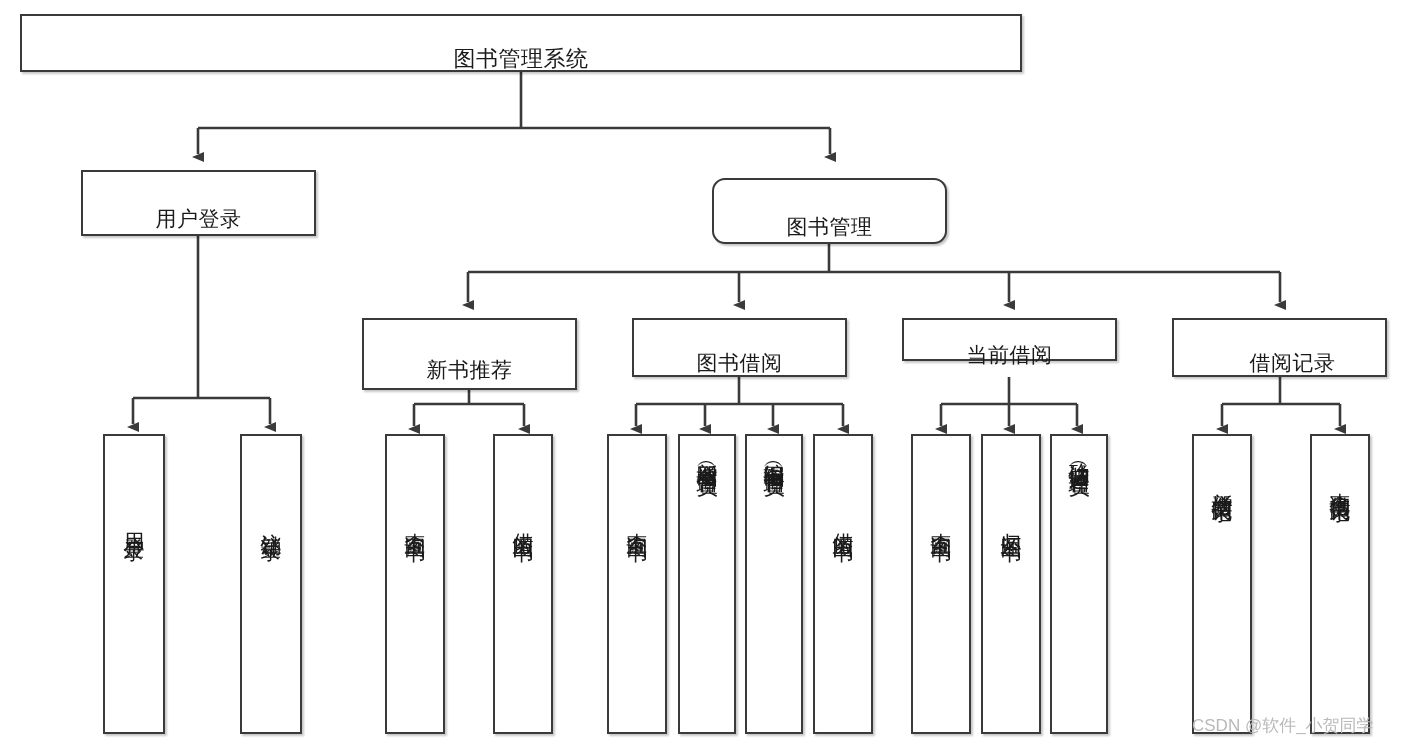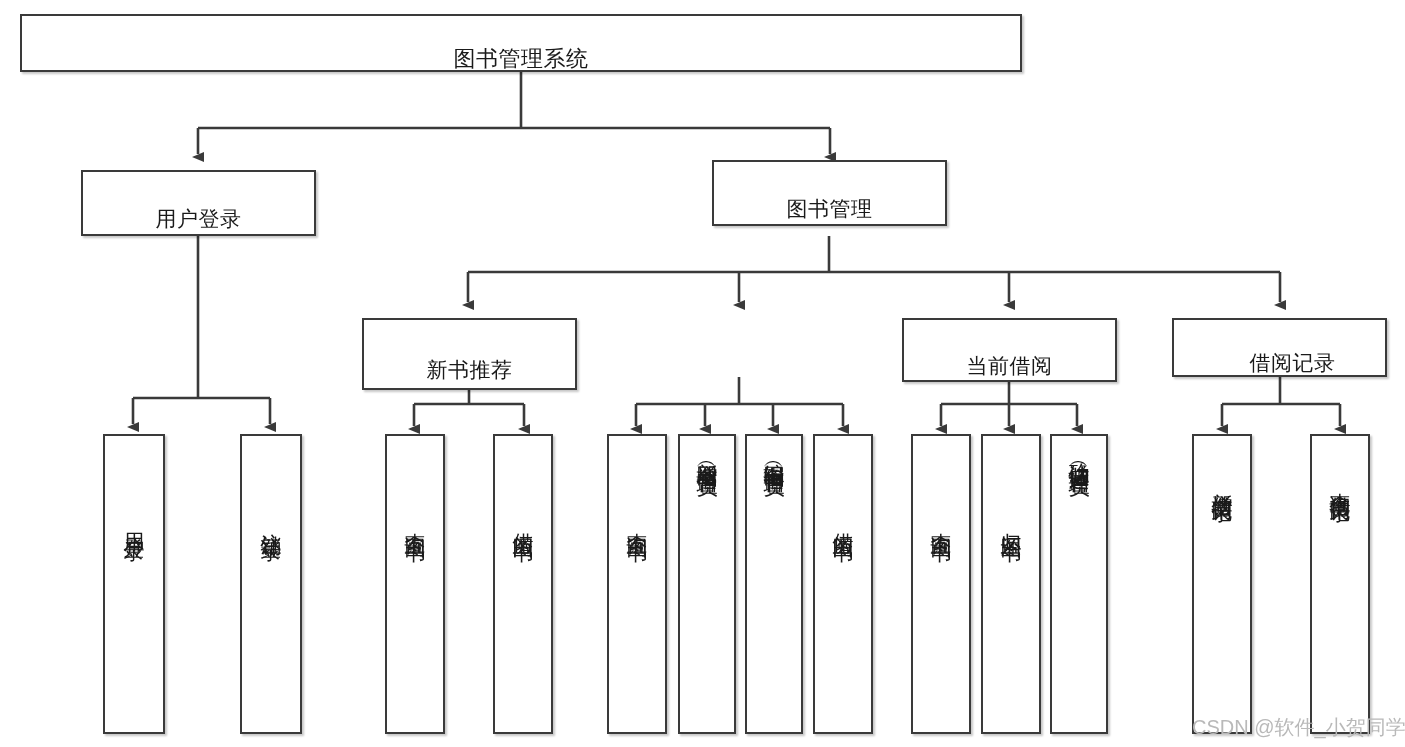--- a/index.html
+++ b/index.html
@@ -66,21 +66,21 @@
     letter-spacing: 3px;
     white-space: nowrap;
   }
   .node.v.tall .label {
     letter-spacing: 2px;
   }
   .watermark {
     position: absolute;
     left: 1192px;
     top: 714px;
-    font-size: 20px;
+    font-size: 17px;
     color: #b9b9b9;
     white-space: nowrap;
     font-family: "Liberation Sans", "DejaVu Sans", sans-serif;
   }
 </style>
 </head>
 <body>
 
 <div id="diagram">
 
@@ -134,28 +134,31 @@
     </g>
   </svg>
 
   <div class="node h root" style="left:20px; top:14px; width:1002px; height:58px;">
     <span class="label">图书管理系统</span>
   </div>
 
   <div class="node h" style="left:81px; top:170px; width:235px; height:66px;">
     <span class="label">用户登录</span>
   </div>
-  <div class="node h" style="left:712px; top:160px; width:235px; height:66px;">
+  <div class="node h" style="left:712px; top:178px; width:235px; height:66px;border-radius:13px;">
     <span class="label">图书管理</span>
   </div>
 
   <div class="node h" style="left:362px; top:318px; width:215px; height:72px;">
     <span class="label">新书推荐</span>
   </div>
-  <div class="node h" style="left:902px; top:318px; width:215px; height:64px;">
+  <div class="node h" style="left:632px; top:318px; width:215px; height:59px;">
+    <span class="label">图书借阅</span>
+  </div>
+  <div class="node h" style="left:902px; top:318px; width:215px; height:43px;">
     <span class="label">当前借阅</span>
   </div>
   <div class="node h" style="left:1172px; top:318px; width:215px; height:59px;padding-left:26px;">
     <span class="label">借阅记录</span>
   </div>
 
   <div class="node v" style="left:103px; top:434px; width:62px; height:300px; padding-top:80px;">
     <span class="label">用户登录</span>
   </div>
   <div class="node v" style="left:240px; top:434px; width:62px; height:300px; padding-top:80px;">

